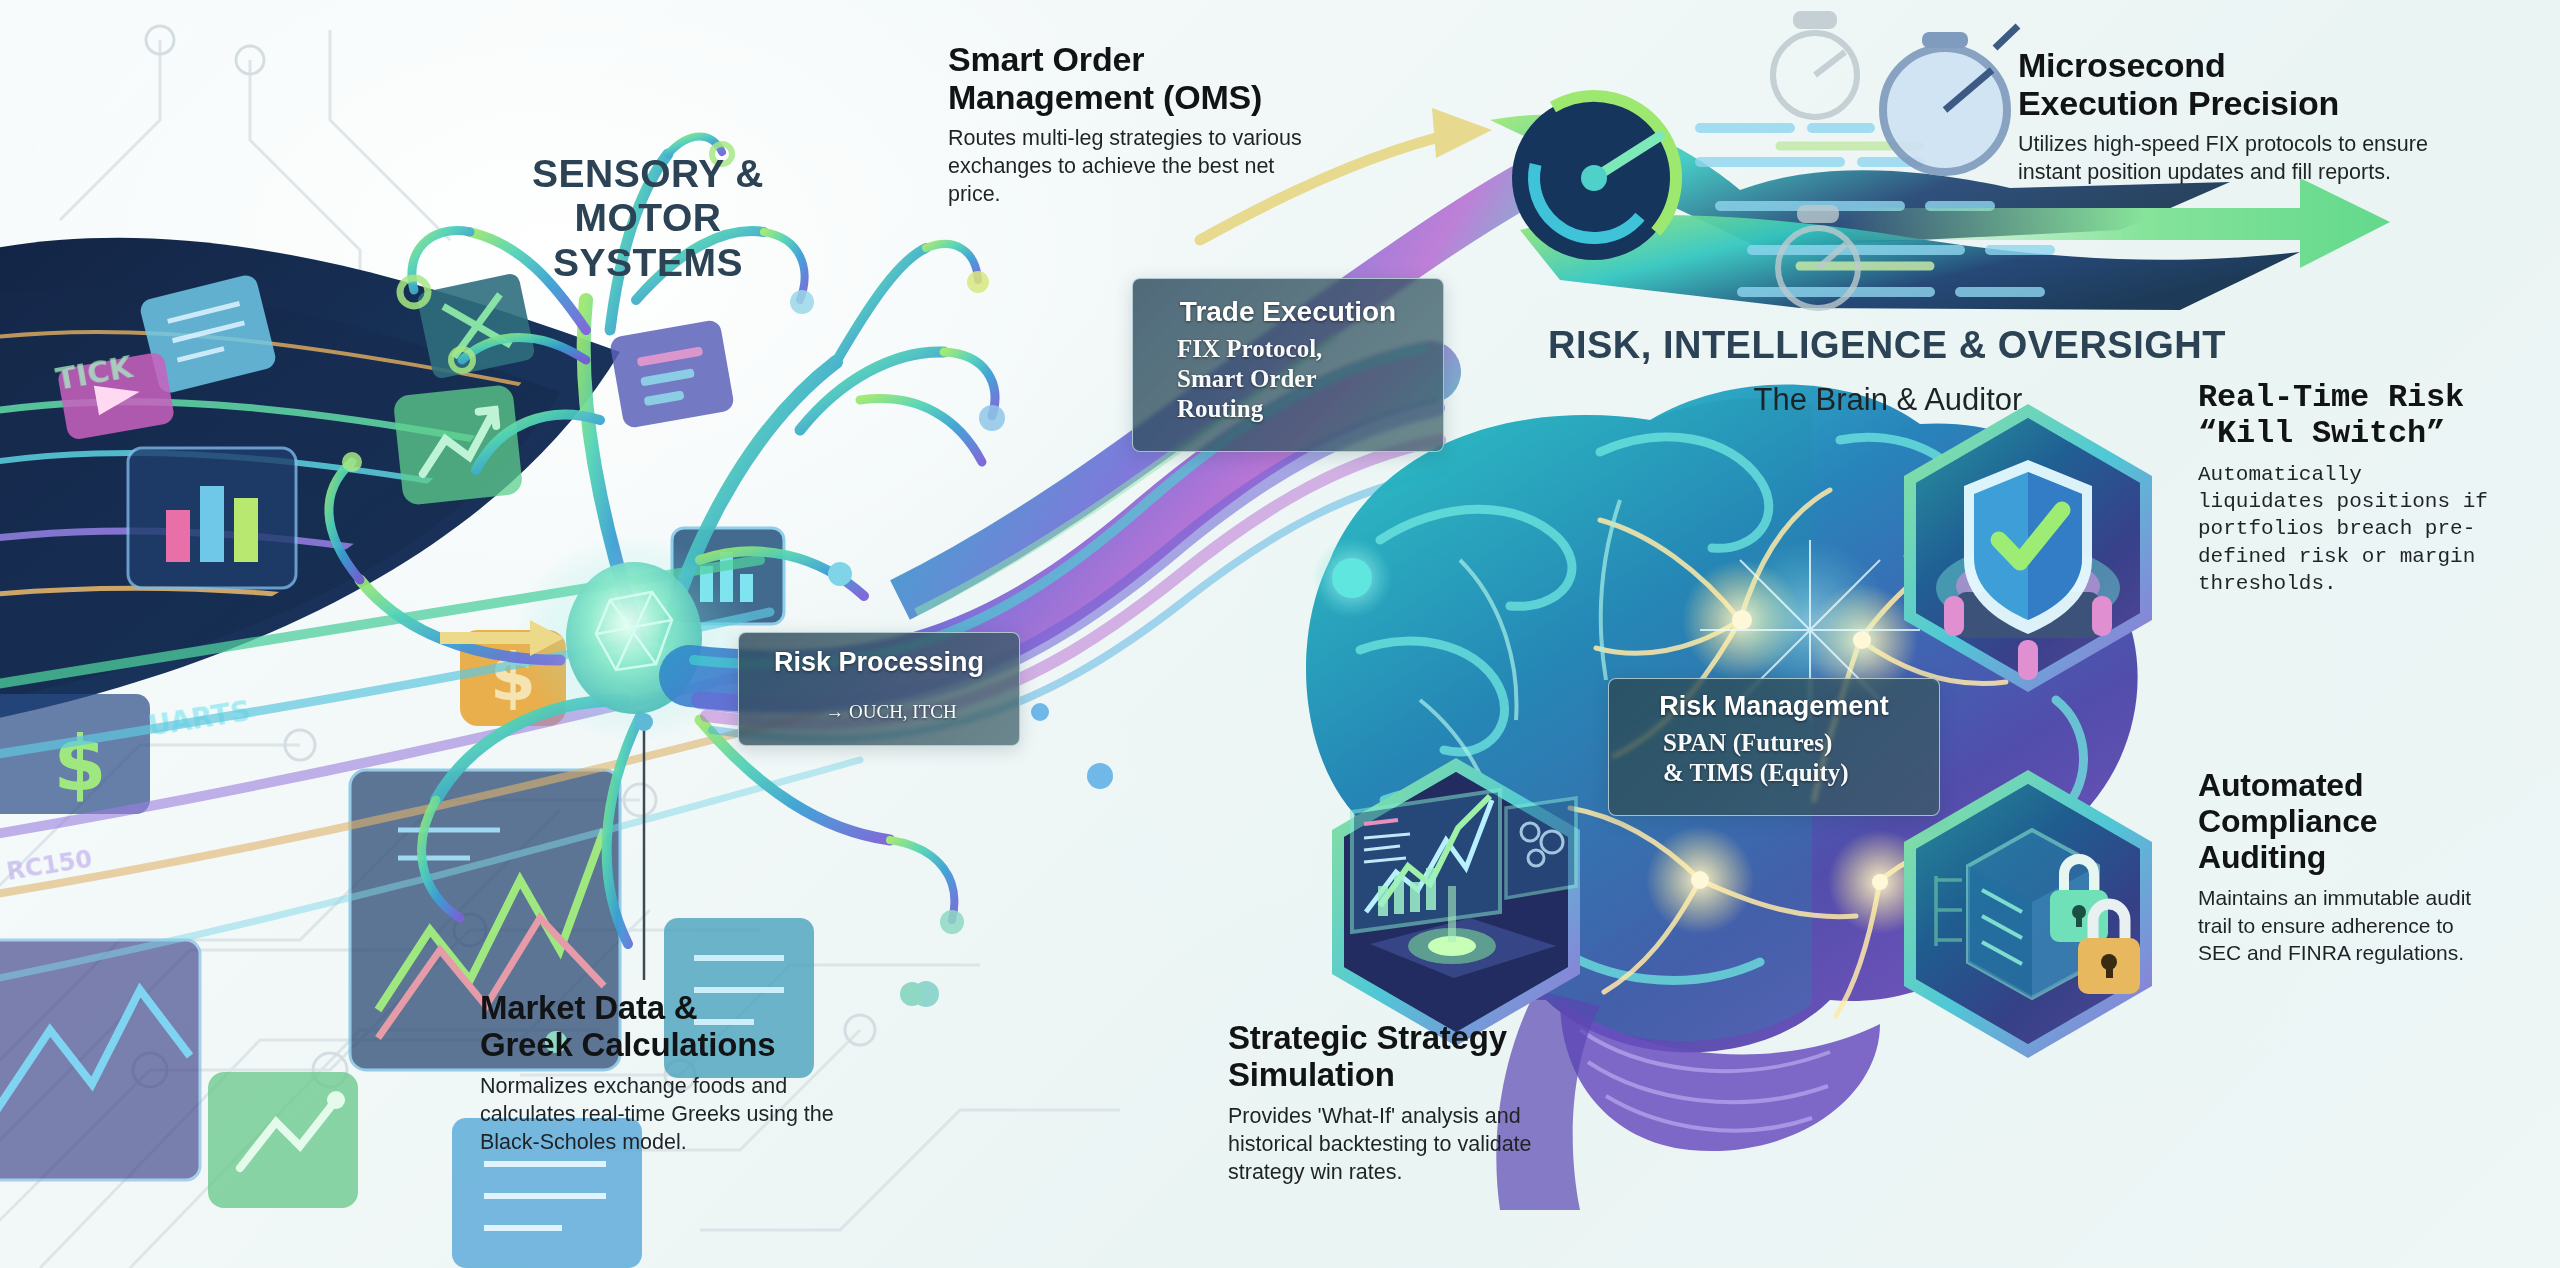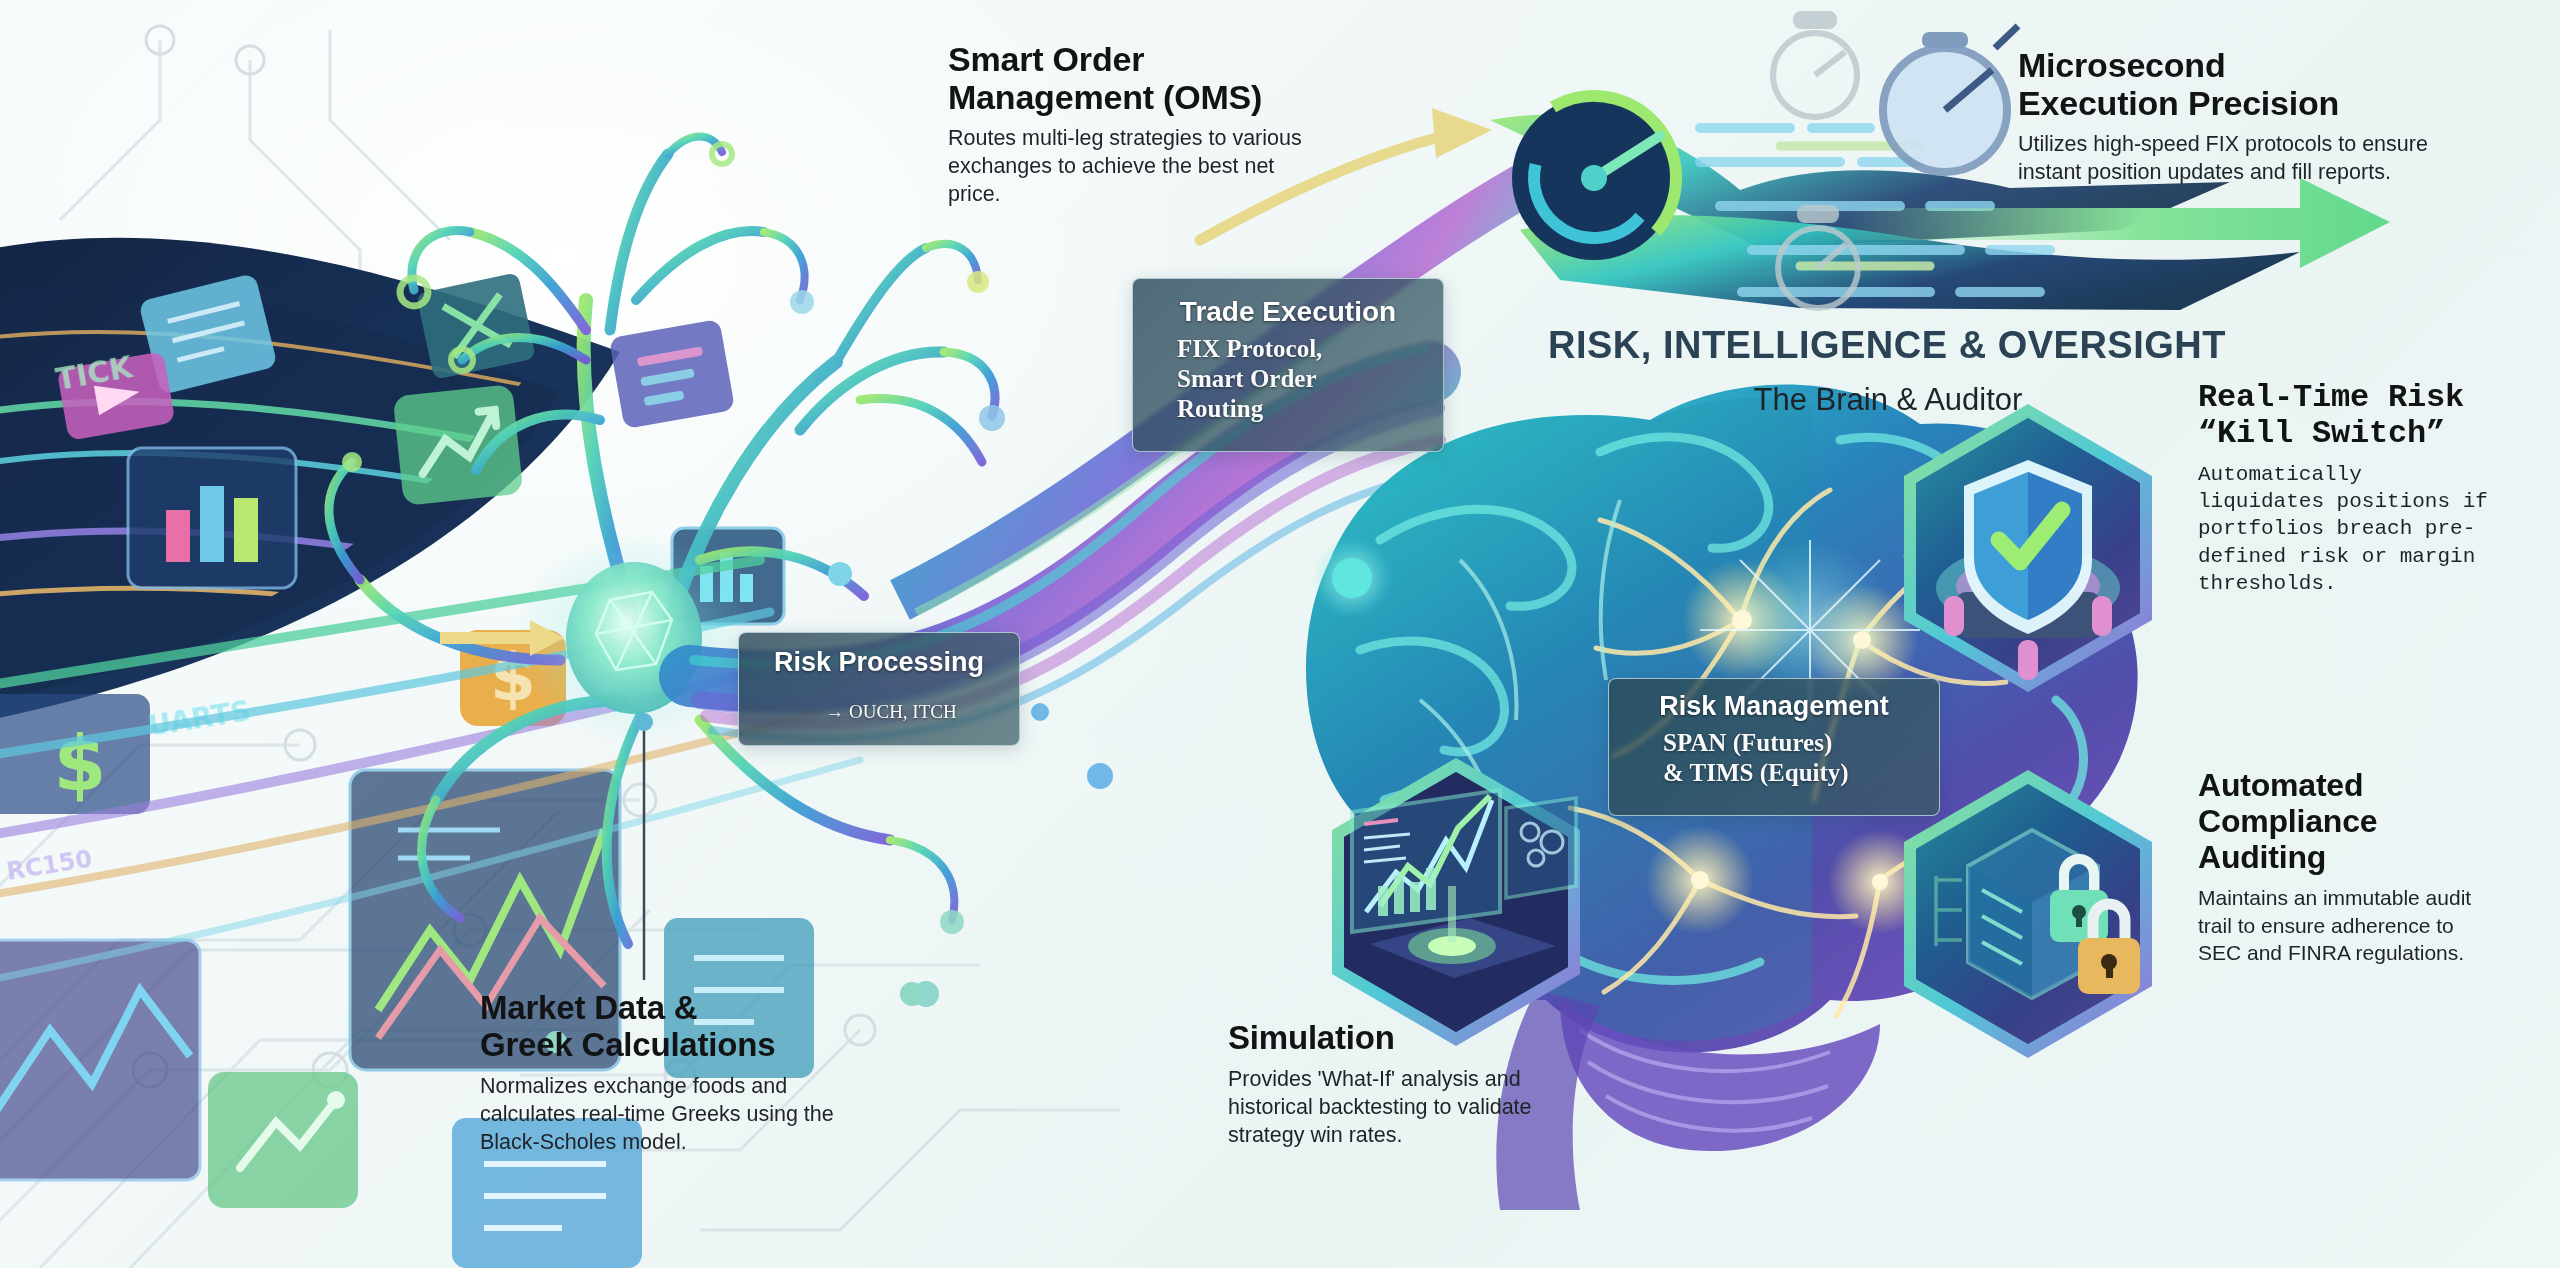--- a/index.html
+++ b/index.html
@@ -530,20 +530,25 @@
         <circle cx="840" cy="574" r="12" fill="#7fd4e8"></circle>
           <circle cx="912" cy="994" r="12" fill="#8fd9c4"></circle>
         <circle cx="556" cy="1042" r="11" fill="#8fd9c4"></circle>
       </g>
 
       <line x1="644" y1="722" x2="644" y2="980" stroke="#3a4a55" stroke-width="2.5"></line>
       <circle cx="644" cy="722" r="9" fill="#5fb8d8"></circle>
     </g>
   </svg>
 
+  <div class="sec-head" style="left:498px;top:152px;width:300px;font-size:39px;text-align:center;">
+    <div>SENSORY &amp;</div>
+    <div>MOTOR</div>
+    <div>SYSTEMS</div>
+  </div>
 
   <div class="sec-head" style="left:1548px;top:324px;width:680px;font-size:38px;">
     <div>RISK, INTELLIGENCE &amp; OVERSIGHT</div>
   </div>
   <div class="sec-sub" style="left:1548px;top:382px;width:680px;font-size:31px;text-align:center;font-weight:normal;">
     <span>The Brain &amp; Auditor</span>
   </div>
 
   <div class="callout" style="left:948px;top:40px;width:372px;">
     <div class="t" style="font-size:34px;">
@@ -581,20 +586,21 @@
   <div class="callout" style="left:480px;top:990px;width:390px;">
     <div class="t" style="font-size:33px;">
       <div>Market Data &amp;</div>
       <div>Greek Calculations</div>
     </div>
     <div class="d" style="font-size:21.5px;">Normalizes exchange foods and calculates real-time Greeks using the Black-Scholes model.</div>
   </div>
 
   <div class="callout" style="left:1228px;top:1020px;width:360px;">
     <div class="t" style="font-size:33px;">
+      <div>Strategic Strategy</div>
       <div>Simulation</div>
     </div>
     <div class="d" style="font-size:21.5px;">Provides 'What-If' analysis and historical backtesting to validate strategy win rates.</div>
   </div>
 
   <div class="chip" style="left:1132px;top:278px;width:310px;height:162px;padding-top:10px;background:linear-gradient(135deg,rgba(39,70,90,.80),rgba(59,95,102,.72));">
     <div class="ct" style="font-size:28px;margin-top:7px;">Trade Execution</div>
     <div class="cs" style="font-size:25px;margin-top:6px;text-align:left;padding-left:44px;">
       <div>FIX Protocol,</div>
       <div>Smart Order</div>

